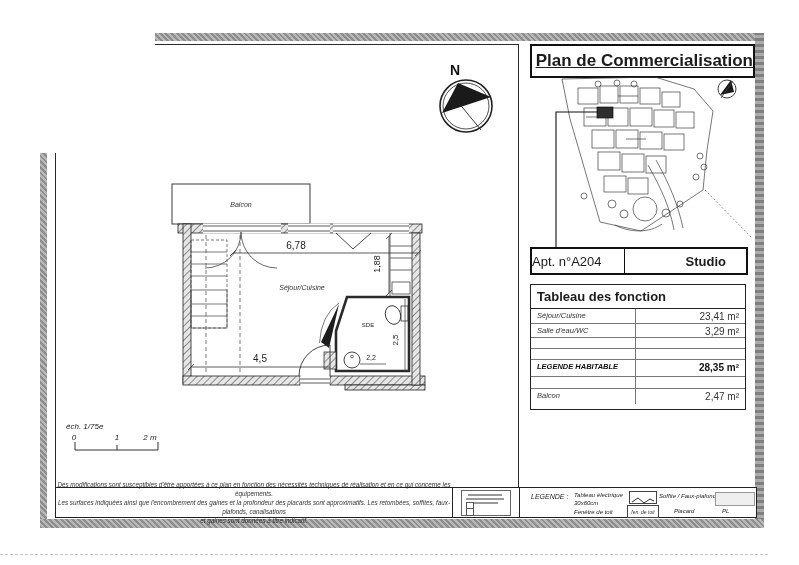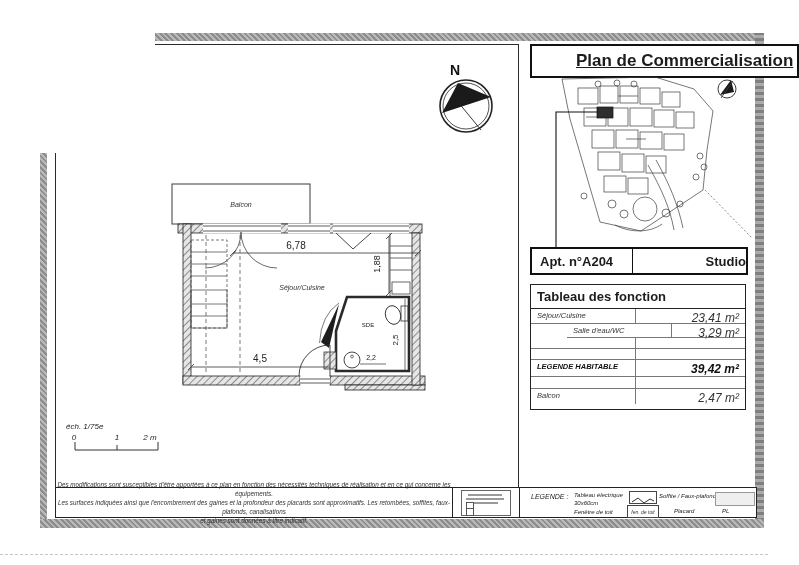--- a/index.html
+++ b/index.html
@@ -3,36 +3,36 @@
 <meta charset="utf-8">
 <style>
   html,body{margin:0;padding:0;background:#fff;}
   #page{position:relative;width:799px;height:565px;background:#fff;overflow:hidden;
         font-family:"Liberation Sans",sans-serif;color:#1c1c1c;}
   
   .band{position:absolute;background:repeating-linear-gradient(45deg,#8d8d8d 0 2px,#b9b9b9 2px 4px);}
   .thinline{position:absolute;background:#2a2a2a;}
   
   .titlebox{position:absolute;left:530px;top:44px;width:221px;height:30px;
-            border:2px solid #111;display:flex;align-items:center;justify-content:flex-start;background:#fff;padding-left:44px;}
+            border:2px solid #111;display:flex;align-items:center;justify-content:flex-end;background:#fff;}
   .titlebox span{font-size:17px;font-weight:bold;text-decoration:underline;white-space:nowrap;}
   .aptbox{position:absolute;left:530px;top:247px;width:214px;height:24px;
           border:2px solid #111;display:flex;background:#fff;}
   .aptbox .cellL{width:92px;border-right:1.5px solid #111;display:flex;align-items:center;
-                 padding-left:8px;font-weight:bold;font-size:13px;white-space:nowrap;}
+                 padding-left:0;font-weight:normal;font-size:13px;white-space:nowrap;}
   .aptbox .cellR{flex:1;display:flex;align-items:center;justify-content:flex-end;
-                 padding-right:0;font-weight:bold;font-size:13px;}
+                 padding-right:20px;font-weight:bold;font-size:13px;}
   .surfbox{position:absolute;left:530px;top:284px;width:214px;height:124px;
            border:1.5px solid #222;background:#fff;display:flex;flex-direction:column;}
   .surfhead{height:23px;border-bottom:1.2px solid #222;display:flex;align-items:center;
             padding-left:6px;font-size:13px;font-weight:600;}
   .srow{display:flex;border-bottom:1px solid #777;}
   .srow .lab{width:98px;border-right:1px solid #777;font-size:7.5px;font-style:italic;
              padding:2px 0 0 6px;color:#333;}
-  .srow .val{flex:1;text-align:right;font-size:12px;font-style:italic;color:#333;
+  .srow .val{flex:1;text-align:right;font-size:10px;color:#333;
              padding:2px 6px 0 0;}
   .srow.total .lab,.srow.total .val{font-weight:bold;color:#111;}
   
   #footer{position:absolute;left:55px;top:487px;width:700px;height:29px;border:1px solid #222;background:#fff;}
   #disclaimer{position:absolute;left:0;top:0;width:396px;height:100%;border-right:1px solid #222;
               display:flex;flex-direction:column;justify-content:center;text-align:center;}
   #disclaimer div{font-size:6.3px;font-style:italic;color:#333;line-height:1.45;}
   #stampcell{position:absolute;left:397px;top:0;width:66px;height:100%;border-right:1px solid #222;}
   #stamp{position:absolute;left:8px;top:2px;width:48px;height:24px;background:#fff;border:1px solid #666;}
   .stampbar{position:absolute;height:2px;background:#9a9a9a;}
@@ -66,35 +66,35 @@
     <div class="cellL">Apt. n°A204</div>
     <div class="cellR">Studio</div>
   </div>
 
   <div class="surfbox">
     <div class="surfhead">Tableau des fonction</div>
     <div class="srow" style="height:14px;">
       <div class="lab">Séjour/Cuisine</div>
       <div class="val">23,41 m²</div>
     </div>
-    <div class="srow" style="height:13px;margin-left:36px;">
+    <div class="srow" style="height:13px;">
       <div class="lab">Salle d'eau/WC</div>
       <div class="val">3,29 m²</div>
     </div>
     <div class="srow" style="height:10px;">
       <div class="lab"></div>
       <div class="val"></div>
     </div>
     <div class="srow" style="height:10px;">
       <div class="lab"></div>
       <div class="val"></div>
     </div>
     <div class="srow total" style="height:16px;">
       <div class="lab">LEGENDE HABITABLE</div>
-      <div class="val">39,42 m²</div>
+      <div class="val">28,35 m²</div>
     </div>
     <div class="srow" style="height:11px;">
       <div class="lab"></div>
       <div class="val"></div>
     </div>
     <div class="srow" style="height:15px;border-bottom:none;">
       <div class="lab">Balcon</div>
       <div class="val">2,47 m²</div>
     </div>
   </div>

